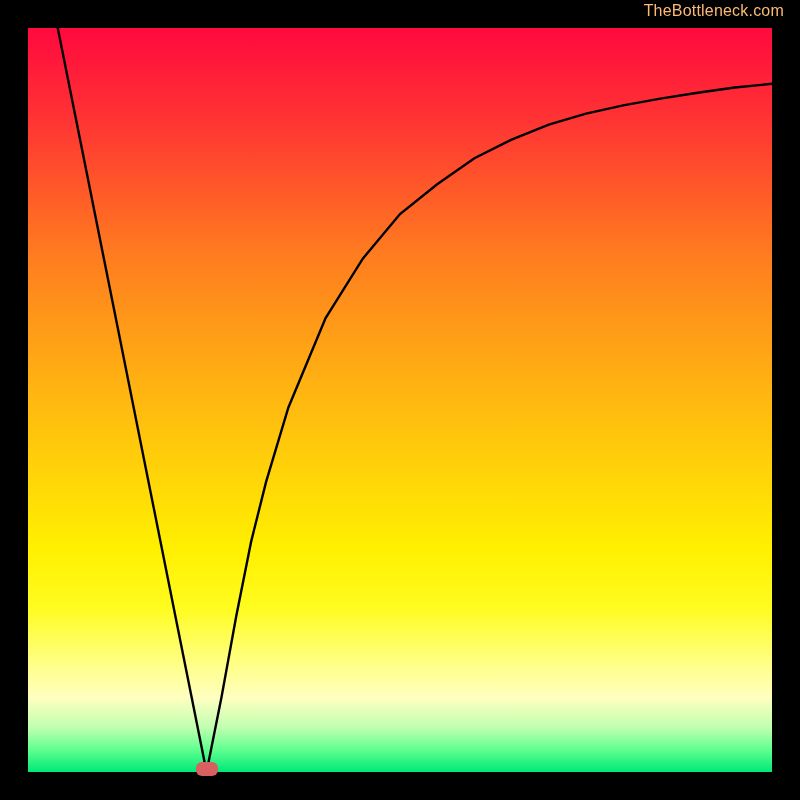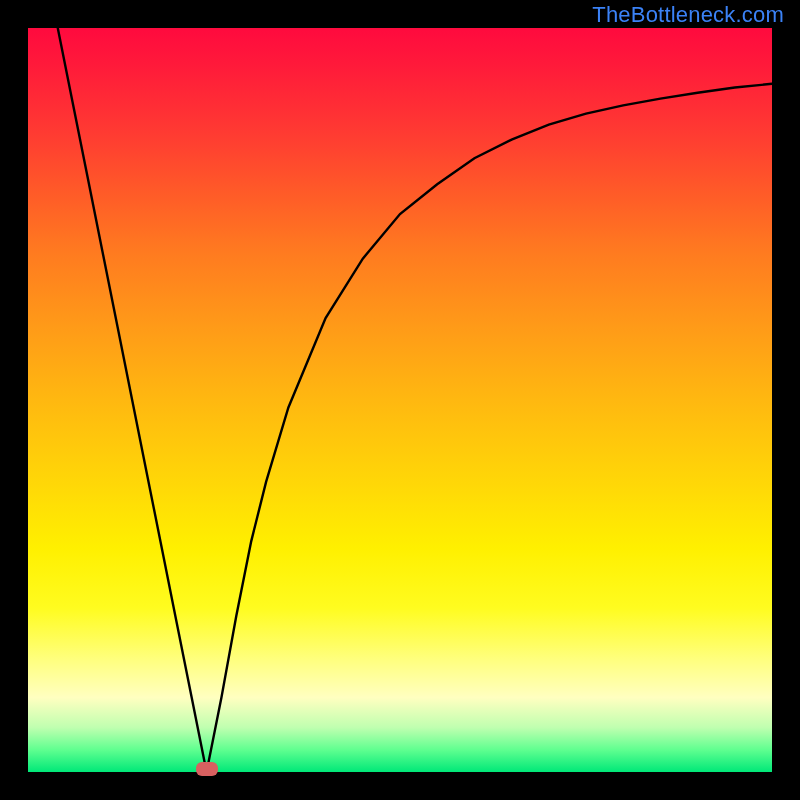--- a/index.html
+++ b/index.html
@@ -7,22 +7,22 @@
     width: 800px;
     height: 800px;
     background: #000;
     position: relative;
     font-family: Arial, sans-serif;
   }
   .watermark {
     position: absolute;
     top: 2px;
     right: 16px;
-    color: #3b82f6;
-    font-size: 22px;
+    color: #fdba74;
+    font-size: 16px;
     font-weight: 500;
     z-index: 10;
     letter-spacing: 0.2px;
     text-align: right;
   }
   .plot-area {
     position: absolute;
     left: 28px;
     top: 28px;
     width: 744px;

